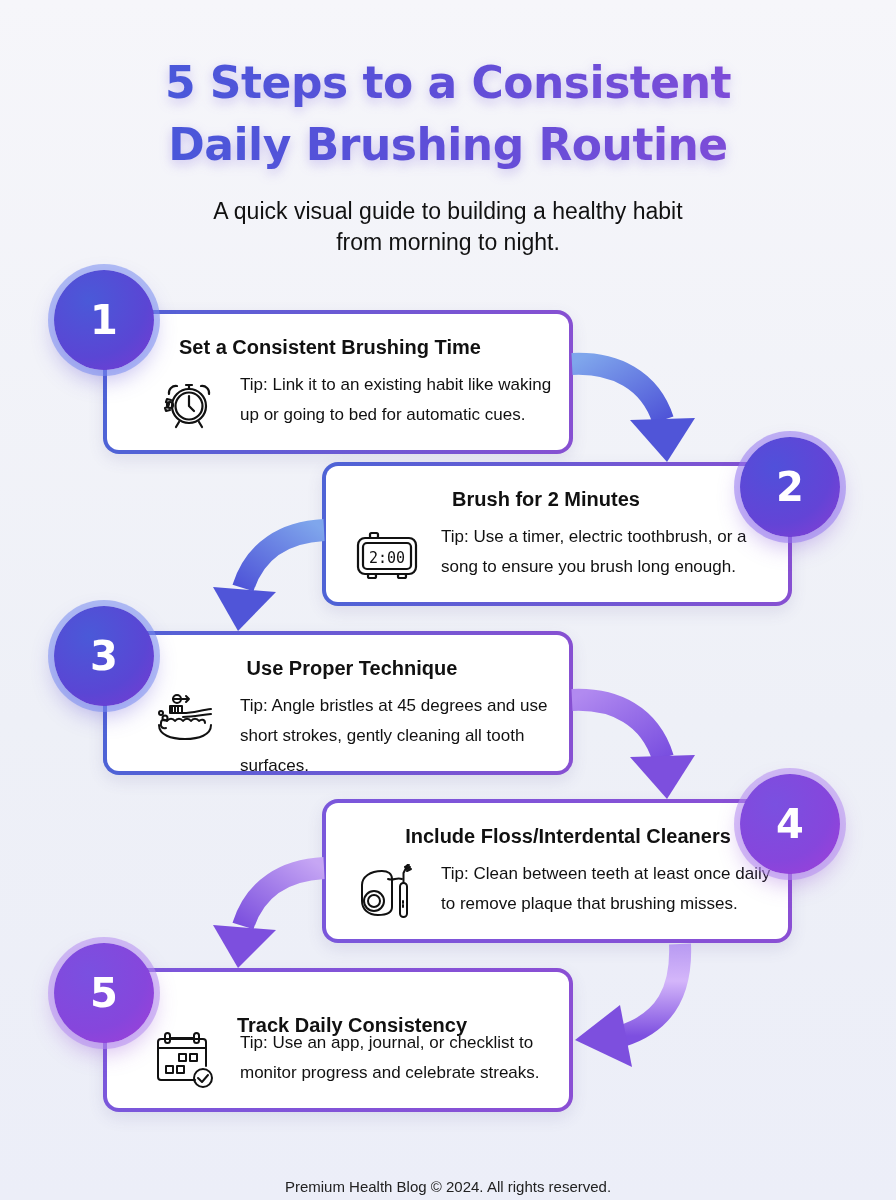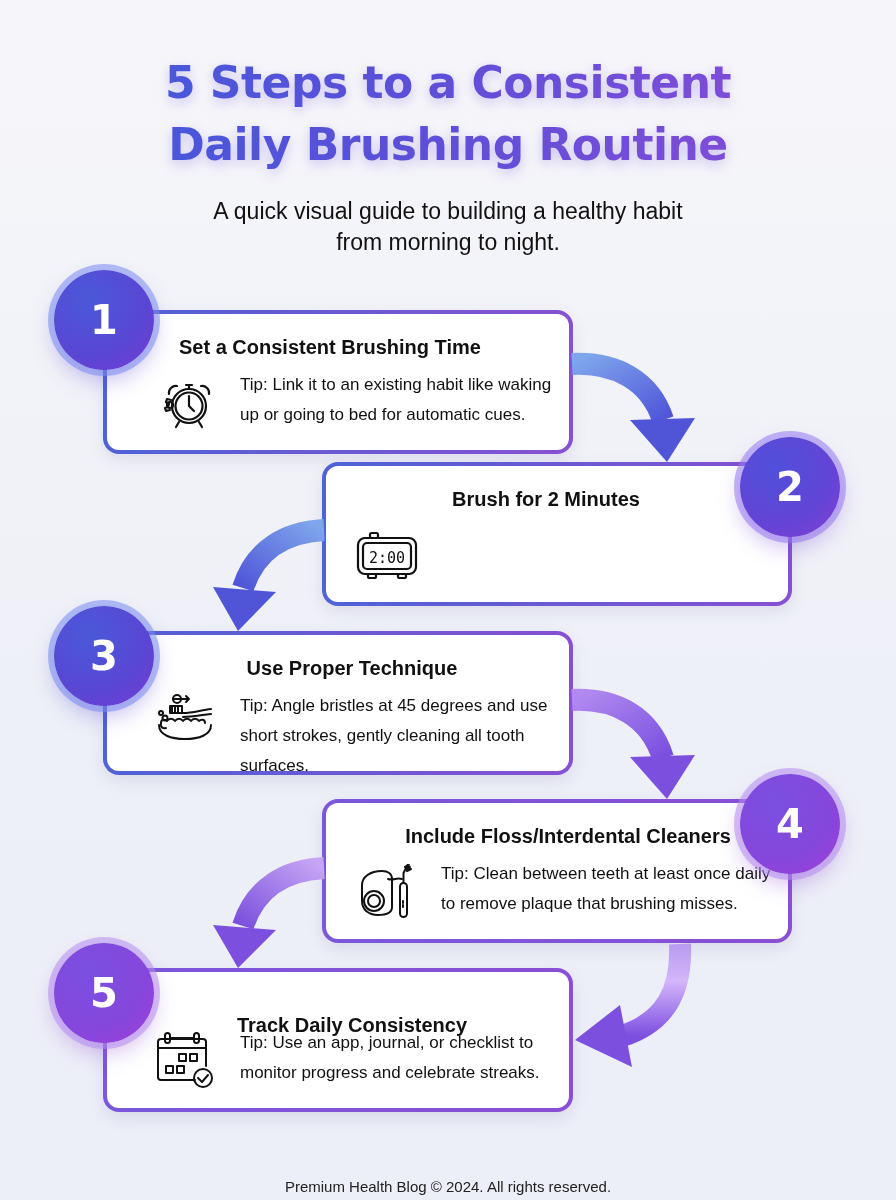--- a/index.html
+++ b/index.html
@@ -177,20 +177,21 @@
   <div class="card-icon">
     <svg viewBox="0 0 64 64" fill="none" stroke="#111" stroke-width="2.2" stroke-linejoin="round">
       <rect x="4" y="16" width="58" height="36" rx="7"></rect>
       <rect x="9" y="21" width="48" height="26" rx="4"></rect>
       <rect x="16" y="11" width="8" height="5" rx="1.5"></rect>
       <rect x="14" y="52" width="8" height="4" rx="1.5"></rect>
         <rect x="44" y="52" width="8" height="4" rx="1.5"></rect>
       <text x="33" y="41" text-anchor="middle" font-family="DejaVu Sans Mono, monospace" font-size="15" fill="#111" stroke="none">2:00</text>
     </svg>
   </div>
+  <div class="card-tip">Tip: Use a timer, electric toothbrush, or a song to ensure you brush long enough.</div>
 </div>
 <div class="badge mid b2">2</div>
 
 <div class="card c3">
   <div class="card-title">Use Proper Technique</div>
   <div class="card-icon">
     <svg viewBox="0 0 64 64" fill="none" stroke="#111" stroke-width="2" stroke-linecap="round" stroke-linejoin="round">
       <circle cx="24" cy="8" r="4"></circle>
         <path d="M20 8h16M33 5l3 3-3 3"></path>
       <path d="M18 22h12 c10 0, 18 -3, 28 -4 M30 26 c10 0, 18 -2, 28 -3"></path>

